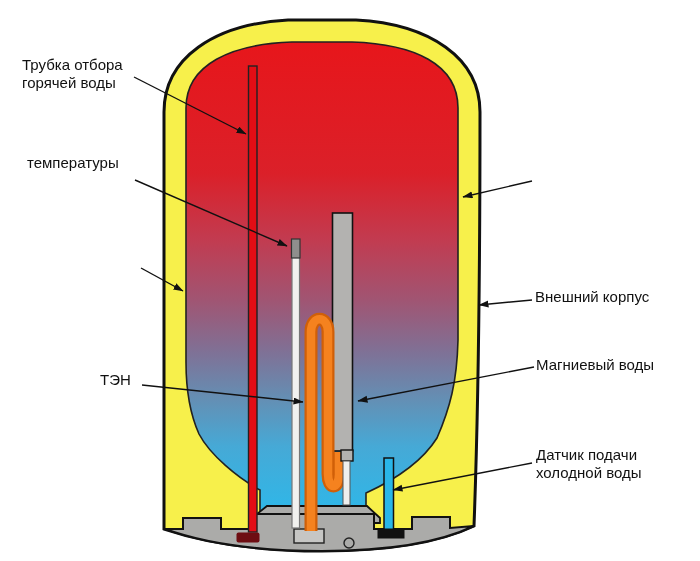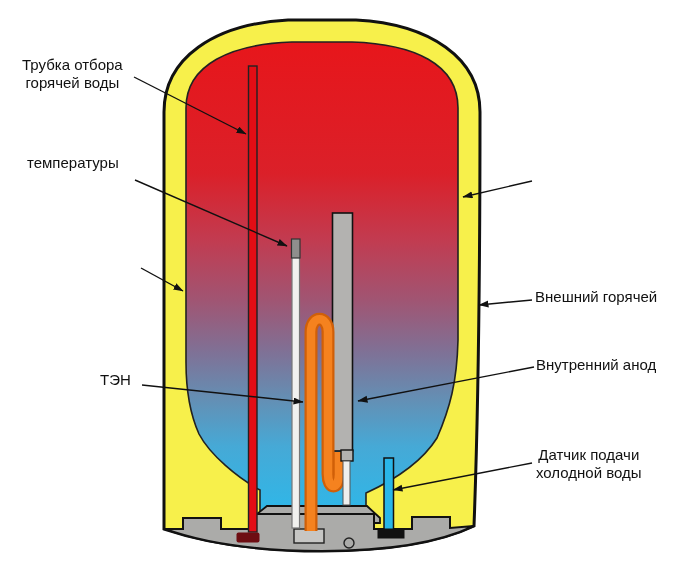--- a/index.html
+++ b/index.html
@@ -3,21 +3,21 @@
 <meta charset="utf-8">
 <style>
   html,body{margin:0;padding:0;}
   body{
     width:700px;height:561px;
     background:#ffffff;
     position:relative;
     overflow:hidden;
     font-family:"Liberation Sans","DejaVu Sans",sans-serif;
   }
-  #stage{position:absolute;left:0;top:0;width:700px;height:395px;text-align:center;}
+  #stage{position:absolute;left:0;top:0;width:700px;height:395px;}
   svg{position:absolute;left:0;top:0;}
   .lbl{
     position:absolute;
     color:#111;
     font-size:15px;
     line-height:18px;
     white-space:nowrap;
   }
 </style>
 </head>
@@ -100,25 +100,25 @@
     <div>температуры</div>
   </div>
 
 
   <div class="lbl" style="left:100px;top:371px">
     <div>ТЭН</div>
   </div>
 
 
   <div class="lbl" style="left:535px;top:288px">
-    <div>Внешний горячей</div>
+    <div>Внешний корпус</div>
   </div>
 
   <div class="lbl" style="left:536px;top:356px">
-    <div>Внутренний анод</div>
+    <div>Магниевый воды</div>
   </div>
 
   <div class="lbl" style="left:536px;top:446px">
     <div>Датчик подачи</div>
     <div>холодной воды</div>
   </div>
 
 </div>
 
 </body></html>

